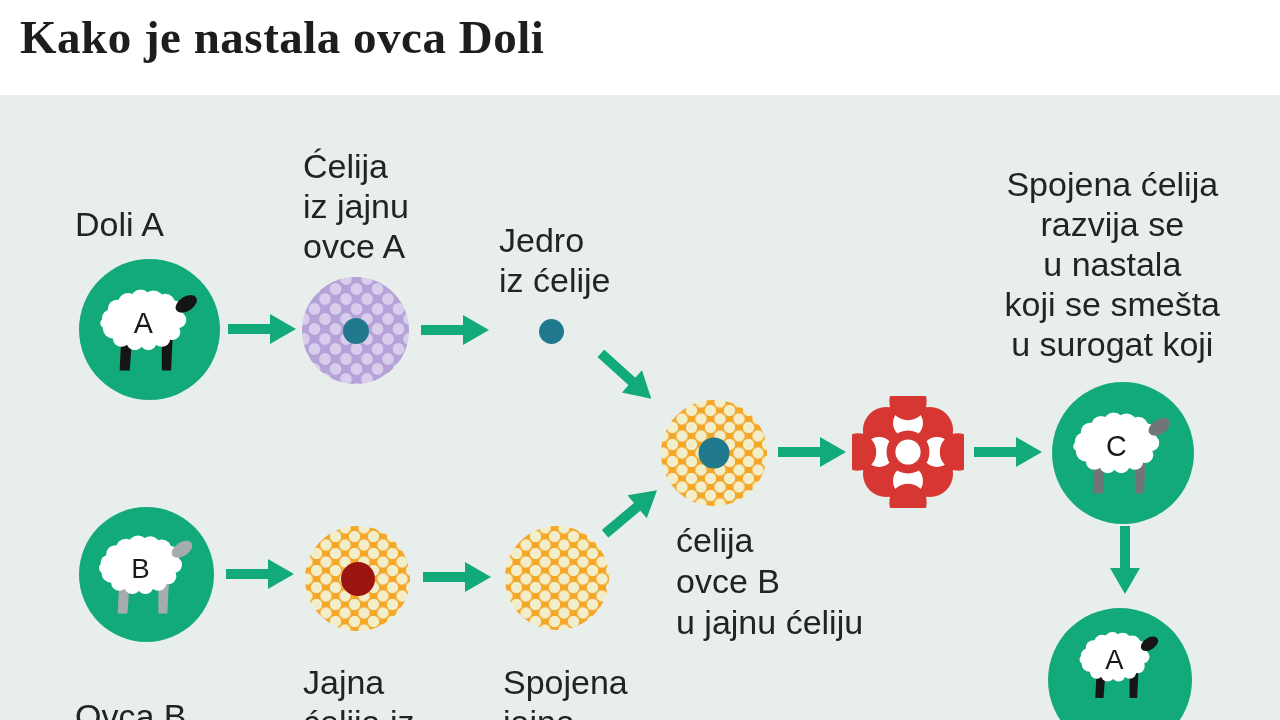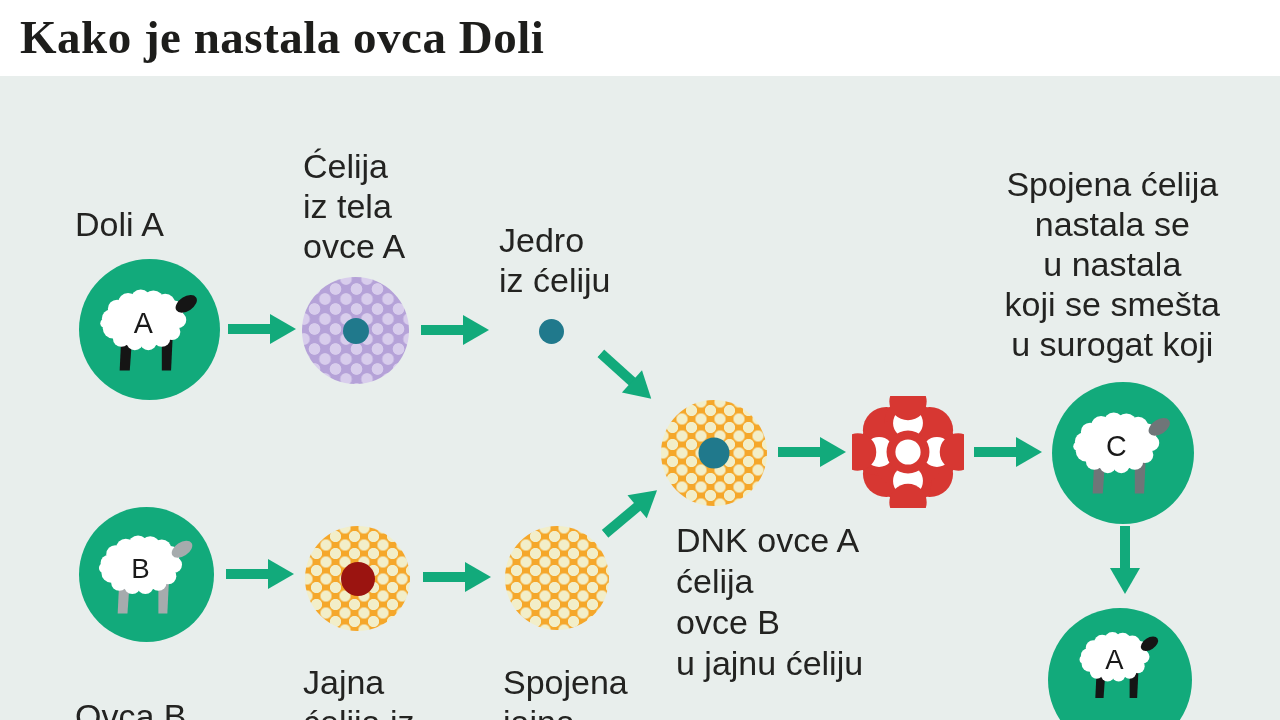--- a/index.html
+++ b/index.html
@@ -5,21 +5,21 @@
   :root{
     --green:#12AA7B; --bg:#E8EEEC; --header-bg:#FFFFFF; --title-ink:#1D1D1B;
     --ink:#232321; --purple:#B5A2D8; --purple-dot:#D8CDEC; --orange:#F5A72A;
     --orange-dot:#F2EEC9; --teal:#20798C; --dark-red:#9B1410; --embryo-red:#D73732;
     --black-trim:#151515; --gray-trim:#6F7578; --light-gray-trim:#A6ABAD;
   }
   *{margin:0;padding:0;box-sizing:border-box}
   html,body{width:1280px;height:720px;overflow:hidden}
   body{font-family:"Liberation Sans",sans-serif;background:var(--bg)}
   .stage{position:relative;width:1280px;height:720px;overflow:hidden;background:var(--bg)}
-  .header{position:absolute;left:0;top:0;width:1280px;height:76px;background:var(--header-bg)}
+  .header{position:absolute;left:0;top:0;width:1280px;height:95px;background:var(--header-bg)}
   .title{position:absolute;left:20px;top:10px;font-family:"Liberation Serif",serif;
          font-weight:700;font-size:47px;color:var(--title-ink);letter-spacing:.5px}
   .lbl{position:absolute;font-size:34px;line-height:40px;color:var(--ink)}
   .lbl.right{text-align:center}
   .circle{position:absolute;border-radius:50%;background:var(--green);display:flex;
           align-items:center;justify-content:center}
   .cell{position:absolute;border-radius:50%}
   .cell-purple{background-color:var(--purple);
     background-image:radial-gradient(circle,var(--purple-dot) 5.4px,rgba(0,0,0,0) 6.2px),
                      radial-gradient(circle,var(--purple-dot) 5.4px,rgba(0,0,0,0) 6.2px);
@@ -48,32 +48,32 @@
 <div class="stage">
 
   <div class="header">
     <div class="title">Kako je nastala ovca Doli</div>
   </div>
 
   <div class="lbl" style="left:75px;top:204px">Doli A</div>
 
   <div class="lbl" style="left:303px;top:146px">
     <div>Ćelija</div>
-    <div>iz tela</div>
+    <div>iz jajnu</div>
     <div>ovce A</div>
   </div>
 
   <div class="lbl" style="left:499px;top:220px">
     <div>Jedro</div>
-    <div>iz ćeliju</div>
+    <div>iz ćelije</div>
   </div>
 
   <div class="lbl right" style="right:60px;top:164px">
     <div>Spojena ćelija</div>
-    <div>nastala se</div>
+    <div>razvija se</div>
     <div>u nastala</div>
     <div>koji se smešta</div>
     <div>u surogat koji</div>
   </div>
 
   <div class="circle" style="left:79px;top:259px;width:141px;height:141px">
     <svg class="sheep sheep-a" width="118" height="88" viewBox="0 0 140 104">
       <polygon class="trim" points="36,58 49,58 46,100 34,100"></polygon>
       <polygon class="trim" points="84,58 97,58 95,100 84,100"></polygon>
       <g class="wool">
@@ -131,21 +131,20 @@
         <rect class="shaft" x="0" y="13" width="44" height="10"></rect>
         <polygon class="shaft" points="42,3 68,18 42,33"></polygon>
       </svg>
   </div>
 
   <div class="cell cell-orange" style="left:661px;top:400px;width:106px;height:106px">
     <div class="nucleus teal" style="width:31px;height:31px"></div>
   </div>
 
   <div class="lbl" style="left:676px;top:520px;line-height:41px">
-    <div>DNK ovce A</div>
     <div>ćelija</div>
     <div>ovce B</div>
     <div>u jajnu ćeliju</div>
   </div>
 
   <div class="arrow" style="left:778px;top:434px">
     <svg width="68" height="36" viewBox="0 0 68 36">
         <rect class="shaft" x="0" y="13" width="44" height="10"></rect>
         <polygon class="shaft" points="42,3 68,18 42,33"></polygon>
       </svg>

